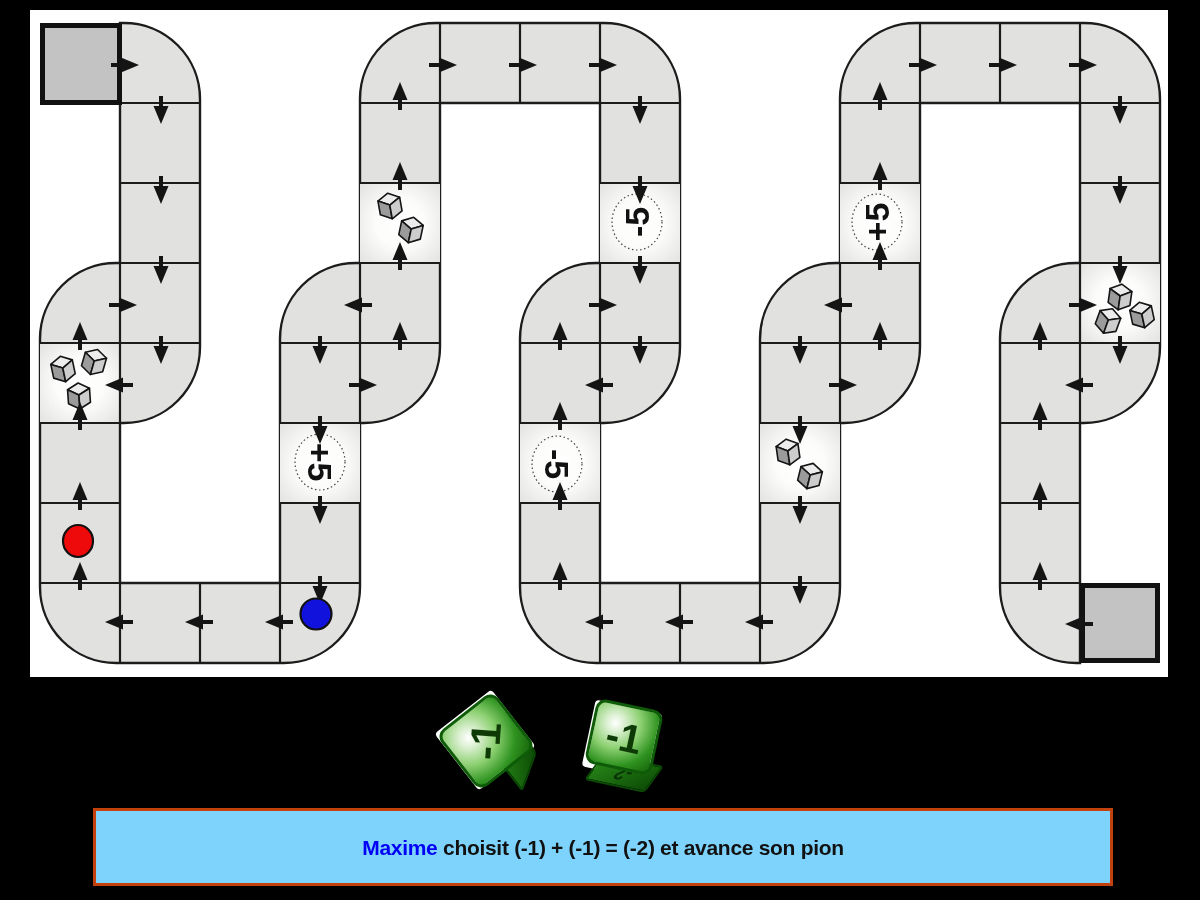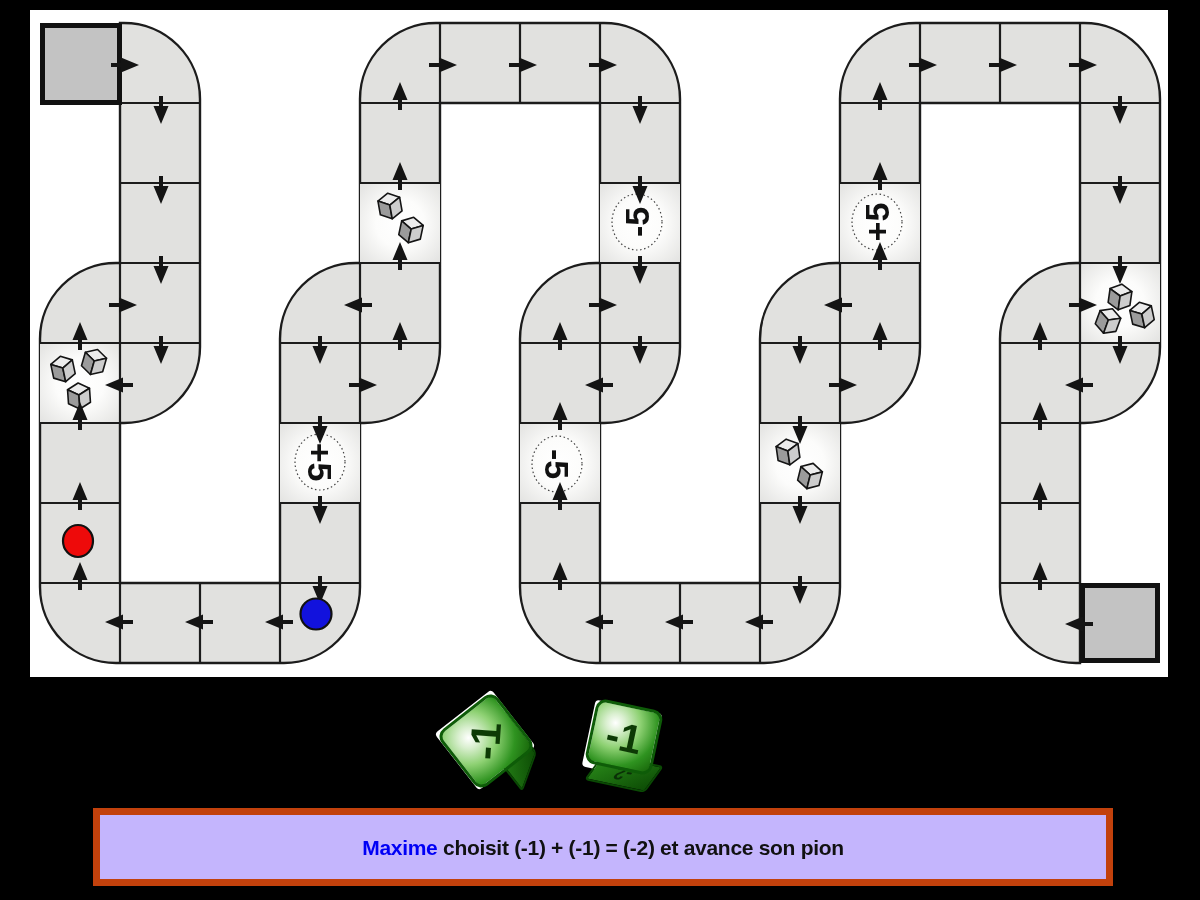--- a/index.html
+++ b/index.html
@@ -27,21 +27,21 @@
   #die1 .dface span{font-size:42px;transform:rotate(-48deg);}
   #die2{left:576px;top:694px;width:92px;height:96px;}
   #die2 .dbg{left:12px;top:12px;width:68px;height:68px;transform:rotate(12deg);}
   #die2 .dside{left:17px;top:64px;width:58px;height:26px;transform:rotate(12deg) skewX(-24deg);}
   #die2 .dside span{font-size:18px;transform:rotate(175deg);}
   #die2 .dface{left:14px;top:10px;width:62px;height:60px;transform:rotate(12deg);}
   #die2 .dface span{font-size:40px;}
 
   
   .caption{position:absolute;left:93px;top:808px;width:1020px;height:78px;
-      box-sizing:border-box;background:#c4b5fd;border:7px solid #c2410c;
+      box-sizing:border-box;background:#7dd3fc;border:3px solid #c2410c;
       display:flex;flex-direction:column;align-items:center;justify-content:center;
       text-align:center;color:#111;font-weight:bold;font-size:21px;line-height:31px;
       letter-spacing:-0.3px;}
   .cap-player{color:#0000f5;}
 </style>
 </head>
 <body>
 
 <div class="board-wrap">
 <svg width="1138" height="667" viewBox="30 10 1138 667">

